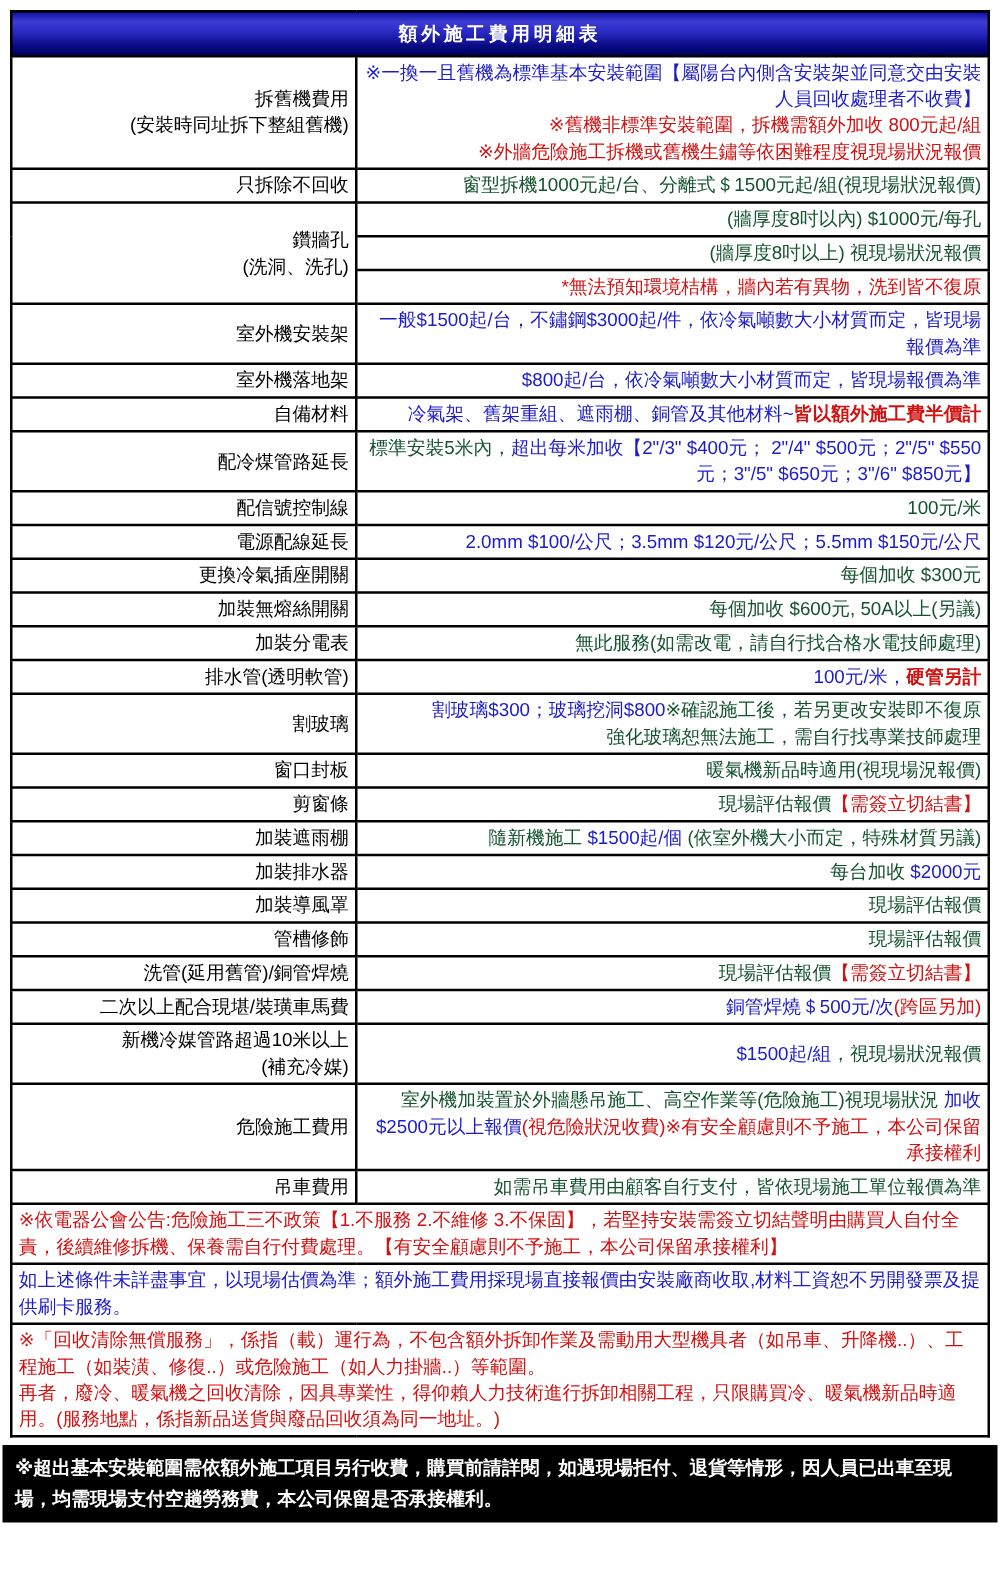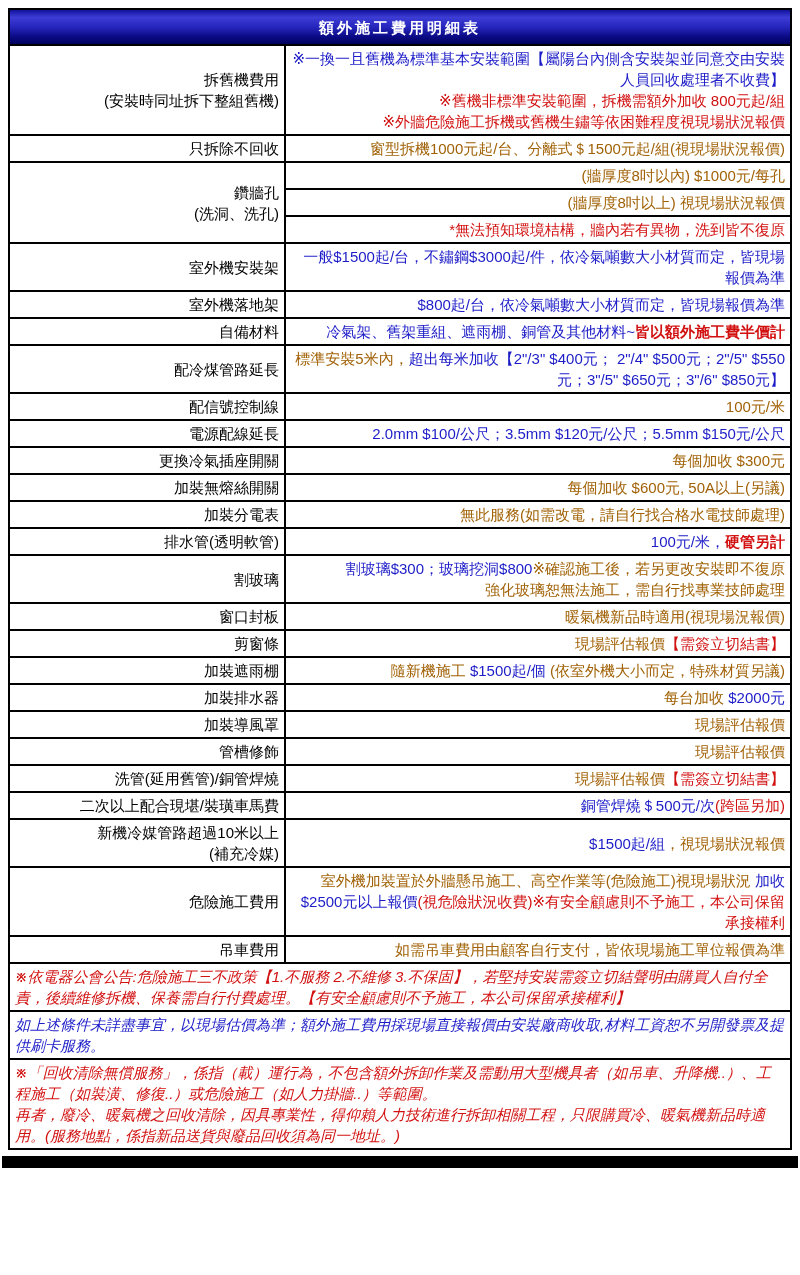--- a/index.html
+++ b/index.html
@@ -30,23 +30,23 @@
     text-align:center;
     letter-spacing:3px;
     height:30px;
     padding:1px 4px;
   }
   td.lbl{
     text-align:right;
     padding:2px 3px;
   }
   td.val{ text-align:right; }
-  td.foot{ padding:3px 6px;font-style:italic; }
+  td.foot{ padding:3px 6px; }
   .f-small{ font-size:13px; line-height:18px; }
-  .c-k{color:#a16207;}
+  .c-k{color:#14532d;}
   .c-b{color:#1c1cc8;}
   .c-r{color:#d21111;}
   .c-w{color:#ffffff;}
   .bold{font-weight:bold;}
   .notice-box{
     margin:6px 2px 4px 2px;
     background:#000000;
     color:#fff;
     font-weight:bold;
     font-size:15px;
@@ -300,13 +300,14 @@
           <td colspan="2" class="foot f-small">
             <div><span class="c-r">※「回收清除無償服務」，係指（載）運行為，不包含額外拆卸作業及需動用大型機具者（如吊車、升降機..）、工程施工（如裝潢、修復..）或危險施工（如人力掛牆..）等範圍。</span></div>
             <div><span class="c-r">再者，廢冷、暖氣機之回收清除，因具專業性，得仰賴人力技術進行拆卸相關工程，只限購買冷、暖氣機新品時適用。(服務地點，係指新品送貨與廢品回收須為同一地址。)</span></div>
           </td>
         </tr>
       </tbody>
   </table>
 </div>
 
 <div class="notice-box">
+    <div><span class="c-w">※超出基本安裝範圍需依額外施工項目另行收費，購買前請詳閱，如遇現場拒付、退貨等情形，因人員已出車至現場，均需現場支付空趟勞務費，本公司保留是否承接權利。</span></div>
   </div>
 
 </body></html>

